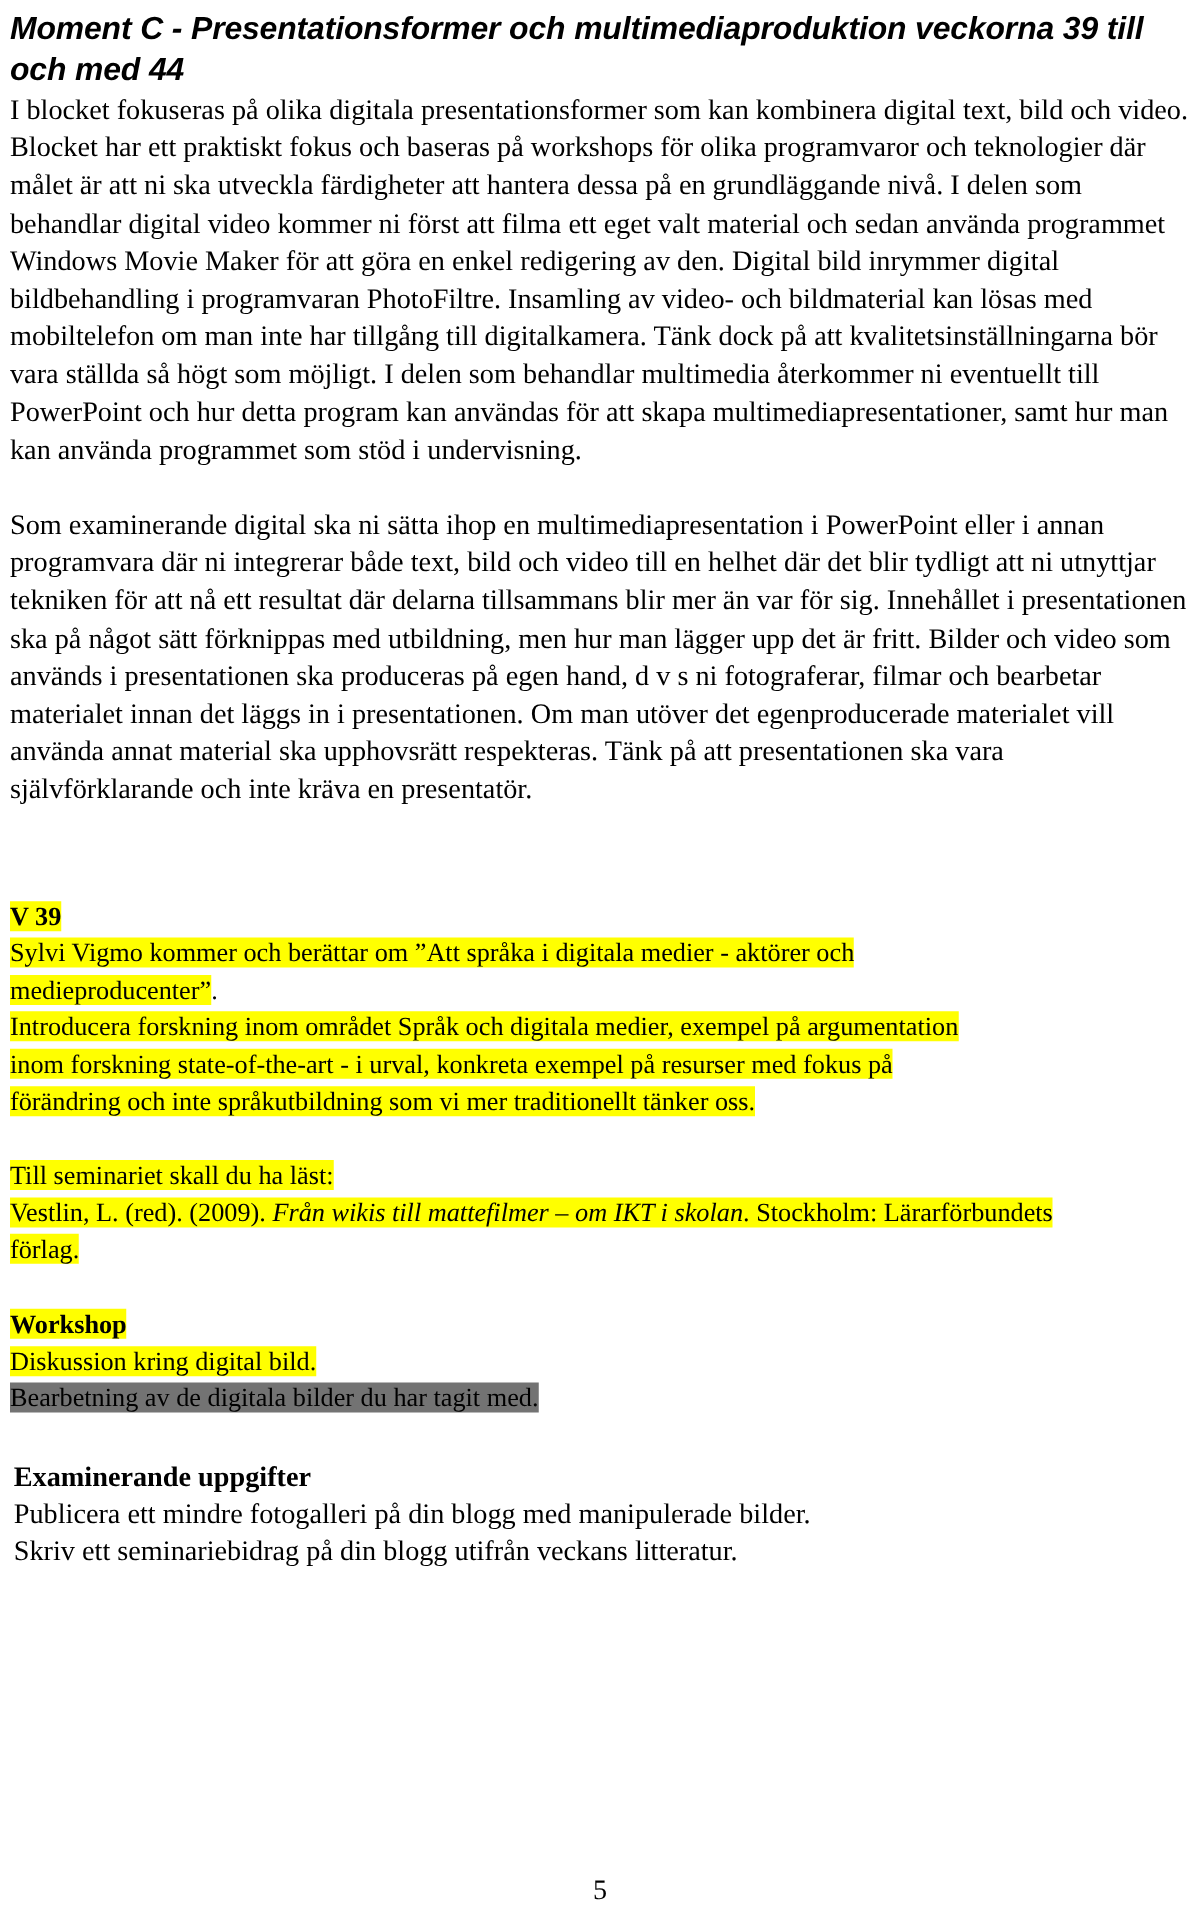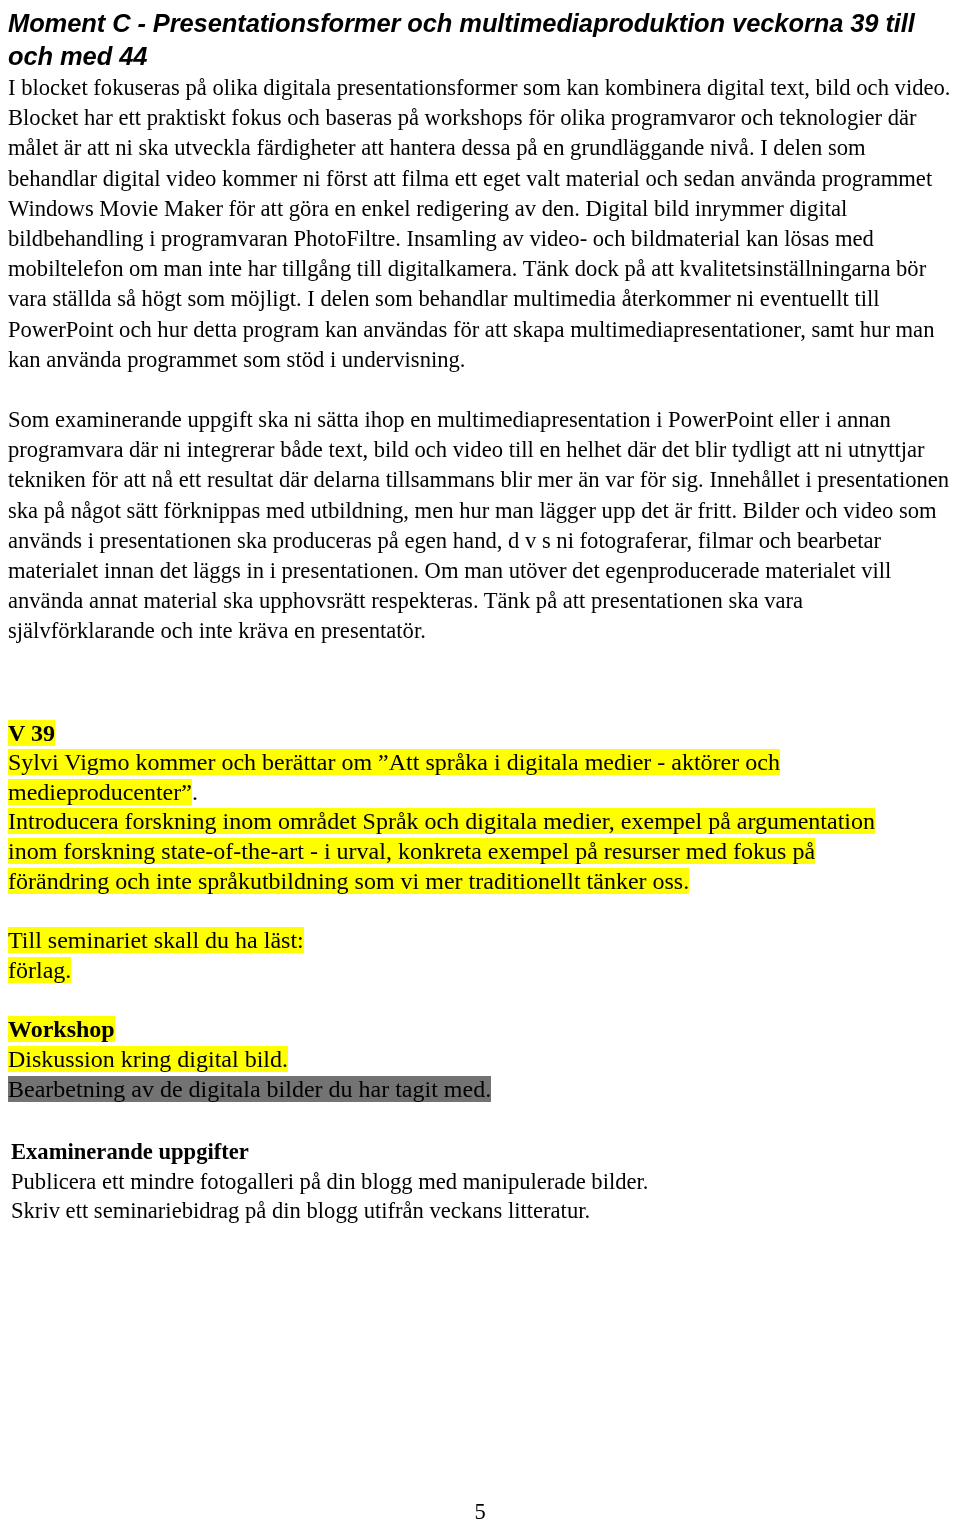--- a/index.html
+++ b/index.html
@@ -44,21 +44,21 @@
     font-size: 22.6px;
     line-height: 30.2px;
     margin: 0;
     text-align: left;
     word-spacing: 0px;
   }
   .gap-line { height: 30px; }
 
   
   .hl-block {
-    font-size: 24px;
+    font-size: 21px;
     line-height: 29.6px;
     margin: 0;
   }
   .hl-block .ln {
     display: block;
     white-space: pre-wrap;
   }
   .hl {
     background: #FFFF00;
     box-decoration-break: clone;
@@ -105,21 +105,21 @@
       <span class="ln">Insamling av video- och bildmaterial kan lösas med mobiltelefon om man inte har tillgång till</span>
       <span class="ln">digitalkamera. Tänk dock på att kvalitetsinställningarna bör vara ställda så högt som möjligt. I</span>
       <span class="ln">delen som behandlar multimedia återkommer ni eventuellt till PowerPoint och hur detta</span>
       <span class="ln">program kan användas för att skapa multimediapresentationer, samt hur man kan använda</span>
       <span class="ln">programmet som stöd i undervisning.</span>
     </div>
 
     <div class="gap-line"></div>
 
     <div class="body-block">
-      <span class="ln">Som examinerande uppgift ska ni sätta ihop en multimediapresentation i PowerPoint eller i</span>
+      <span class="ln">Som examinerande digital ska ni sätta ihop en multimediapresentation i PowerPoint eller i</span>
       <span class="ln">annan programvara där ni integrerar både text, bild och video till en helhet där det blir tydligt</span>
       <span class="ln">att ni utnyttjar tekniken för att nå ett resultat där delarna tillsammans blir mer än var för sig.</span>
       <span class="ln">Innehållet i presentationen ska på något sätt förknippas med utbildning, men hur man lägger</span>
       <span class="ln">upp det är fritt. Bilder och video som används i presentationen ska produceras på egen hand,</span>
       <span class="ln">d v s ni fotograferar, filmar och bearbetar materialet innan det läggs in i presentationen. Om</span>
       <span class="ln">man utöver det egenproducerade materialet vill använda annat material ska upphovsrätt</span>
       <span class="ln">respekteras. Tänk på att presentationen ska vara självförklarande och inte kräva en</span>
       <span class="ln">presentatör.</span>
     </div>
 
@@ -131,20 +131,21 @@
       <span class="ln"><span class="hl" style="background: rgb(255, 255, 0);">medieproducenter”</span><span>.</span></span>
       <span class="ln"><span class="hl" style="background: rgb(255, 255, 0);">Introducera forskning inom området Språk och digitala medier, exempel på argumentation</span></span>
       <span class="ln"><span class="hl" style="background: rgb(255, 255, 0);">inom forskning state-of-the-art - i urval, konkreta exempel på resurser med fokus på</span></span>
       <span class="ln"><span class="hl" style="background: rgb(255, 255, 0);">förändring och inte språkutbildning som vi mer traditionellt tänker oss.</span></span>
     </div>
 
     <div class="gap-line" style="height:30px"></div>
 
     <div class="hl-block">
       <span class="ln"><span class="hl" style="background: rgb(255, 255, 0);">Till seminariet skall du ha läst:</span></span>
+      <span class="ln"><span class="hl" style="background: rgb(255, 255, 0);"><span>Vestlin, L. (red). (2009). </span><span class="ital">Från wikis till mattefilmer – om IKT i skolan</span><span>. Stockholm: Lärarförbundets</span></span></span>
       <span class="ln"><span class="hl" style="background: rgb(255, 255, 0);">förlag.</span></span>
     </div>
 
     <div class="gap-line" style="height:30px"></div>
 
     <div class="hl-block">
       <span class="ln"><span class="hl bold" style="background: rgb(255, 255, 0);">Workshop</span></span>
       <span class="ln"><span class="hl" style="background: rgb(255, 255, 0);">Diskussion kring digital bild.</span></span>
       <span class="ln"><span class="hl" style="background: #737373;">Bearbetning av de digitala bilder du har tagit med.</span></span>
     </div>

